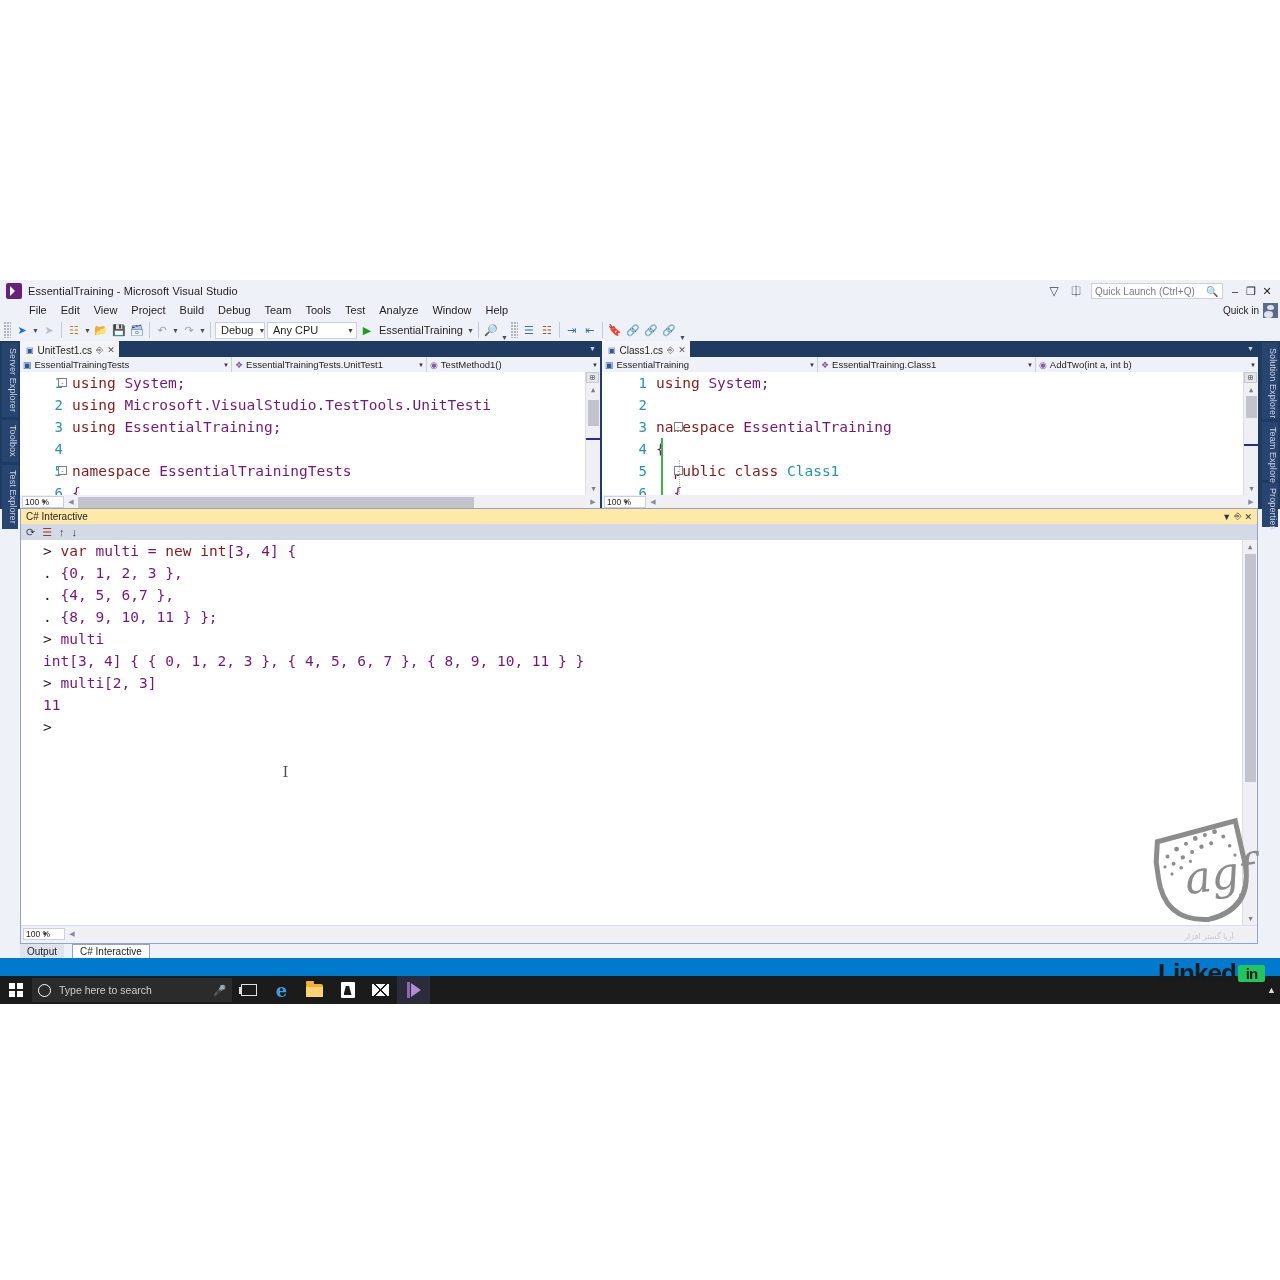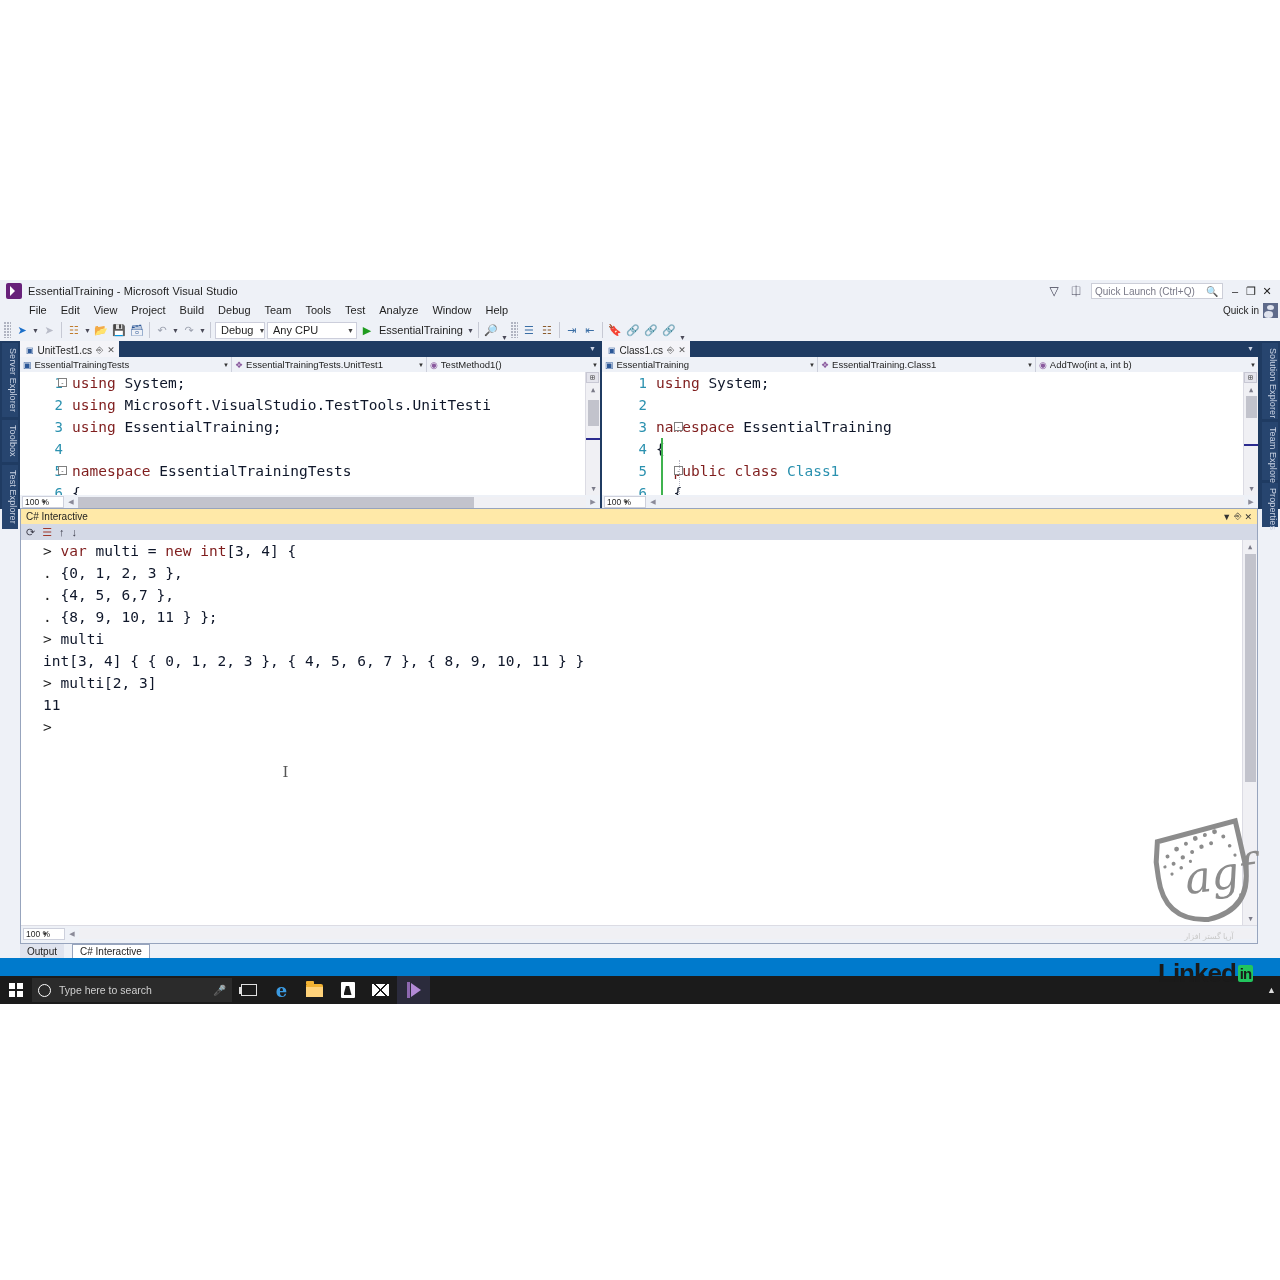--- a/index.html
+++ b/index.html
@@ -134,21 +134,21 @@
     display: inline-block; width: 52px; text-align: right; color: #2b91af;
     font-size: 14px; padding-right: 9px;
   }
   #pane-right .gutter-num { width: 54px; }
   .fold {
     position: absolute; width: 9px; height: 9px; border: 1px solid #808080;
     background: #fff; font-size: 7px; line-height: 7px; text-align: center;
     color: #555; top: 6px; font-family: "Liberation Sans", sans-serif;
   }
   .kw  { color: #7f1d1d; }
-  .id  { color: #0f172a; }
+  .id  { color: #701a75; }
   .typ { color: #2b91af; }
 
   .v-scroll {
     position: absolute; right: 0; top: 0; width: 15px; bottom: 0; background: #f0f0f4;
     border-left: 1px solid #dcdce4;
   }
   .vs-up, .vs-dn { height: 13px; display:flex; align-items:center; justify-content:center;
     font-size: 7px; color: #7a7a88; }
   .vs-thumb { position:absolute; left:2px; width: 11px; background: #c2c3cc; }
   .change-mark { position:absolute; left:0; width: 15px; height:2px; background:#2b2b8f; }
@@ -272,21 +272,21 @@
     font-size: 8px; color: #c9c9c9; letter-spacing: 1px; text-align: center;
     z-index: 31; direction: rtl;
   }
   .li-logo {
     position: absolute; left: 1158px; top: 958px; z-index: 32;
     font-size: 26px; font-weight: 700; color: #1a1a1a; letter-spacing: -1px;
     font-family: "Liberation Sans", sans-serif; display: flex; align-items: center;
   }
   .li-in {
     display:inline-block; background:#22c55e; color:#1a1a1a; font-size: 15px;
-    padding: 0 2px; margin-left: 2px; border-radius: 2px; line-height: 17px;
+    padding: 0 8px; margin-left: 2px; border-radius: 2px; line-height: 17px;
   }
 </style>
 </head>
 <body>
 
 <div id="stage">
 
   <div id="vs-window">
 
     <div class="titlebar">

